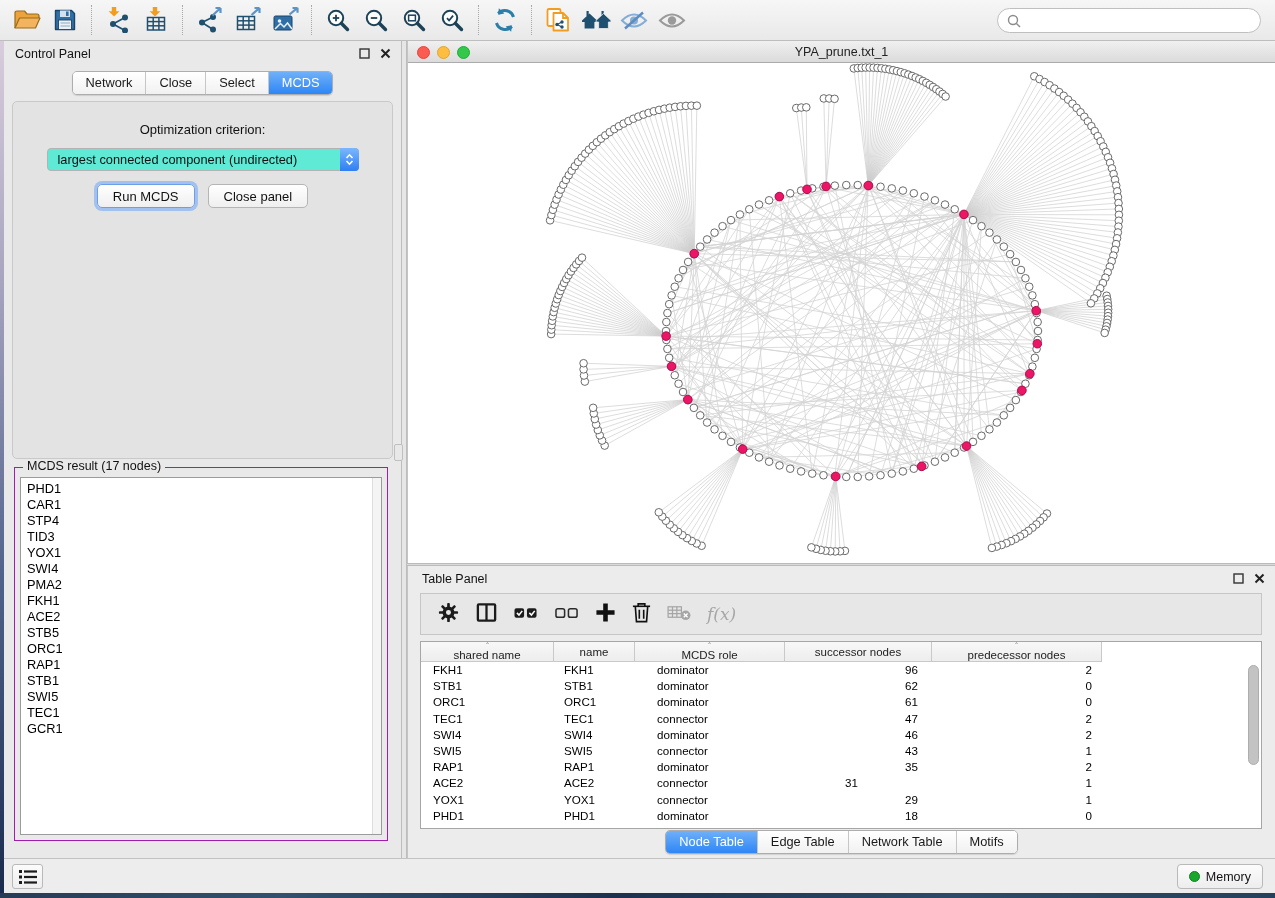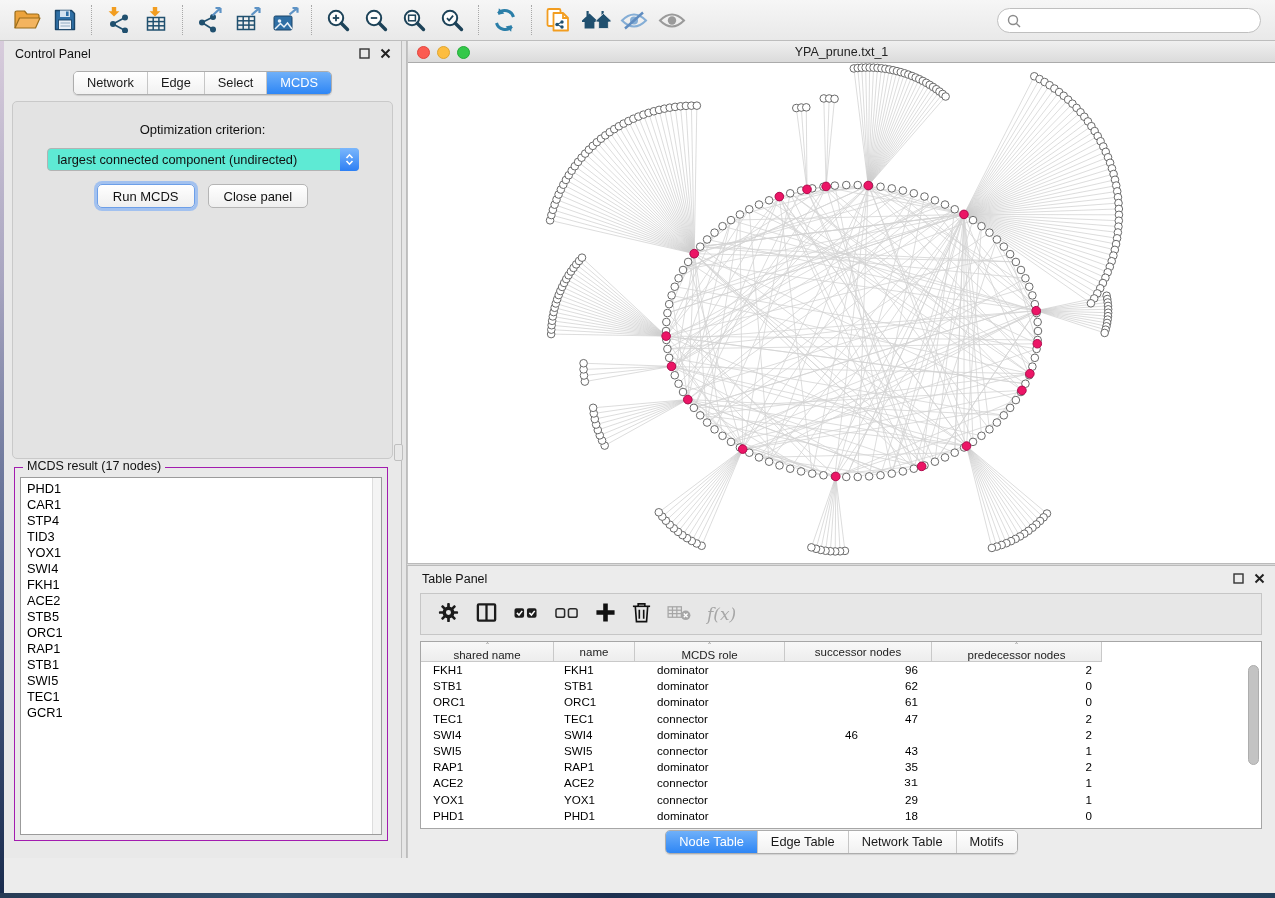--- a/index.html
+++ b/index.html
@@ -270,21 +270,21 @@
       <svg width="11" height="11" viewBox="0 0 11 11">
           <rect x="1" y="1" width="9" height="9" fill="none" stroke="#333" stroke-width="1.4"></rect>
         </svg>
       <svg width="11" height="11" viewBox="0 0 11 11">
           <path d="M1.5 1.5 L9.5 9.5 M9.5 1.5 L1.5 9.5" stroke="#222" stroke-width="2"></path>
         </svg>
     </div>
     <div id="cp-tabs">
         <div class="seg" id="cp-tabs-seg">
           <div class="seg-tab">Network</div>
-          <div class="seg-tab">Edge</div>
+          <div class="seg-tab">Close</div>
           <div class="seg-tab">Select</div>
           <div class="seg-tab active">MCDS</div>
         </div>
       </div>
     <div id="cp-content">
       <div id="opt-label">Optimization criterion:</div>
       <div id="opt-select">
         <span>largest connected component (undirected)</span>
         <span id="opt-stepper">
           <svg width="9" height="13" viewBox="0 0 9 13">
@@ -301,20 +301,21 @@
     <div id="cp-group">
       <div id="cp-group-title">MCDS result (17 nodes)</div>
       <div id="mcds-list">
         <div id="mcds-items">
             <div class="mcds-item">PHD1</div>
             <div class="mcds-item">CAR1</div>
             <div class="mcds-item">STP4</div>
             <div class="mcds-item">TID3</div>
             <div class="mcds-item">YOX1</div>
             <div class="mcds-item">SWI4</div>
+            <div class="mcds-item">PMA2</div>
             <div class="mcds-item">FKH1</div>
             <div class="mcds-item">ACE2</div>
             <div class="mcds-item">STB5</div>
             <div class="mcds-item">ORC1</div>
             <div class="mcds-item">RAP1</div>
             <div class="mcds-item">STB1</div>
             <div class="mcds-item">SWI5</div>
             <div class="mcds-item">TEC1</div>
             <div class="mcds-item">GCR1</div>
           </div>
@@ -1216,42 +1217,42 @@
             <div class="tcell" style="width: 133px; padding-left: 12px;">TEC1</div>
             <div class="tcell" style="width: 81px; padding-left: 10px;">TEC1</div>
             <div class="tcell" style="width: 150px; padding-left: 22px;">connector</div>
             <div class="tcell" style="width: 147px; text-align: right; padding-right: 14px;">47</div>
             <div class="tcell" style="width: 170px; text-align: right; padding-right: 10px;">2</div>
           </div>
           <div class="trow">
             <div class="tcell" style="width: 133px; padding-left: 12px;">SWI4</div>
             <div class="tcell" style="width: 81px; padding-left: 10px;">SWI4</div>
             <div class="tcell" style="width: 150px; padding-left: 22px;">dominator</div>
-            <div class="tcell" style="width: 147px; text-align: center; padding-right: 14px;">46</div>
+            <div class="tcell" style="width: 147px; text-align: right; padding-right: 14px;">46</div>
             <div class="tcell" style="width: 170px; text-align: right; padding-right: 10px;">2</div>
           </div>
           <div class="trow">
             <div class="tcell" style="width: 133px; padding-left: 12px;">SWI5</div>
             <div class="tcell" style="width: 81px; padding-left: 10px;">SWI5</div>
             <div class="tcell" style="width: 150px; padding-left: 22px;">connector</div>
             <div class="tcell" style="width: 147px; text-align: right; padding-right: 14px;">43</div>
             <div class="tcell" style="width: 170px; text-align: right; padding-right: 10px;">1</div>
           </div>
           <div class="trow">
             <div class="tcell" style="width: 133px; padding-left: 12px;">RAP1</div>
             <div class="tcell" style="width: 81px; padding-left: 10px;">RAP1</div>
             <div class="tcell" style="width: 150px; padding-left: 22px;">dominator</div>
             <div class="tcell" style="width: 147px; text-align: right; padding-right: 14px;">35</div>
             <div class="tcell" style="width: 170px; text-align: right; padding-right: 10px;">2</div>
           </div>
           <div class="trow">
             <div class="tcell" style="width: 133px; padding-left: 12px;">ACE2</div>
             <div class="tcell" style="width: 81px; padding-left: 10px;">ACE2</div>
             <div class="tcell" style="width: 150px; padding-left: 22px;">connector</div>
-            <div class="tcell" style="width: 147px; text-align: right; padding-right: 14px; font-family: Liberation Mono, monospace;">31</div>
+            <div class="tcell" style="width: 147px; text-align: center; padding-right: 14px;">31</div>
             <div class="tcell" style="width: 170px; text-align: right; padding-right: 10px;">1</div>
           </div>
           <div class="trow">
             <div class="tcell" style="width: 133px; padding-left: 12px;">YOX1</div>
             <div class="tcell" style="width: 81px; padding-left: 10px;">YOX1</div>
             <div class="tcell" style="width: 150px; padding-left: 22px;">connector</div>
             <div class="tcell" style="width: 147px; text-align: right; padding-right: 14px;">29</div>
             <div class="tcell" style="width: 170px; text-align: right; padding-right: 10px;">1</div>
           </div>
           <div class="trow">
@@ -1267,14 +1268,32 @@
     <div id="tp-tabs-row">
         <div class="seg" id="tp-tabs-seg">
           <div class="seg-tab active">Node Table</div>
           <div class="seg-tab">Edge Table</div>
           <div class="seg-tab">Network Table</div>
           <div class="seg-tab">Motifs</div>
         </div>
       </div>
   </div>
 
+  <div id="status-bar">
+    <div id="list-btn">
+      <svg width="20" height="16" viewBox="0 0 20 16">
+          <g fill="#1c1c1c">
+            <rect x="1" y="1" width="3" height="3"></rect>
+            <rect x="6" y="1.4" width="13" height="2.2"></rect>
+            <rect x="1" y="6.5" width="3" height="3"></rect>
+            <rect x="6" y="6.9" width="13" height="2.2"></rect>
+            <rect x="1" y="12" width="3" height="3"></rect>
+            <rect x="6" y="12.4" width="13" height="2.2"></rect>
+          </g>
+        </svg>
+    </div>
+    <div id="memory-btn">
+      <span id="memory-dot"></span>
+      <span>Memory</span>
+    </div>
+  </div>
 
 </div>
 
 </body></html>

